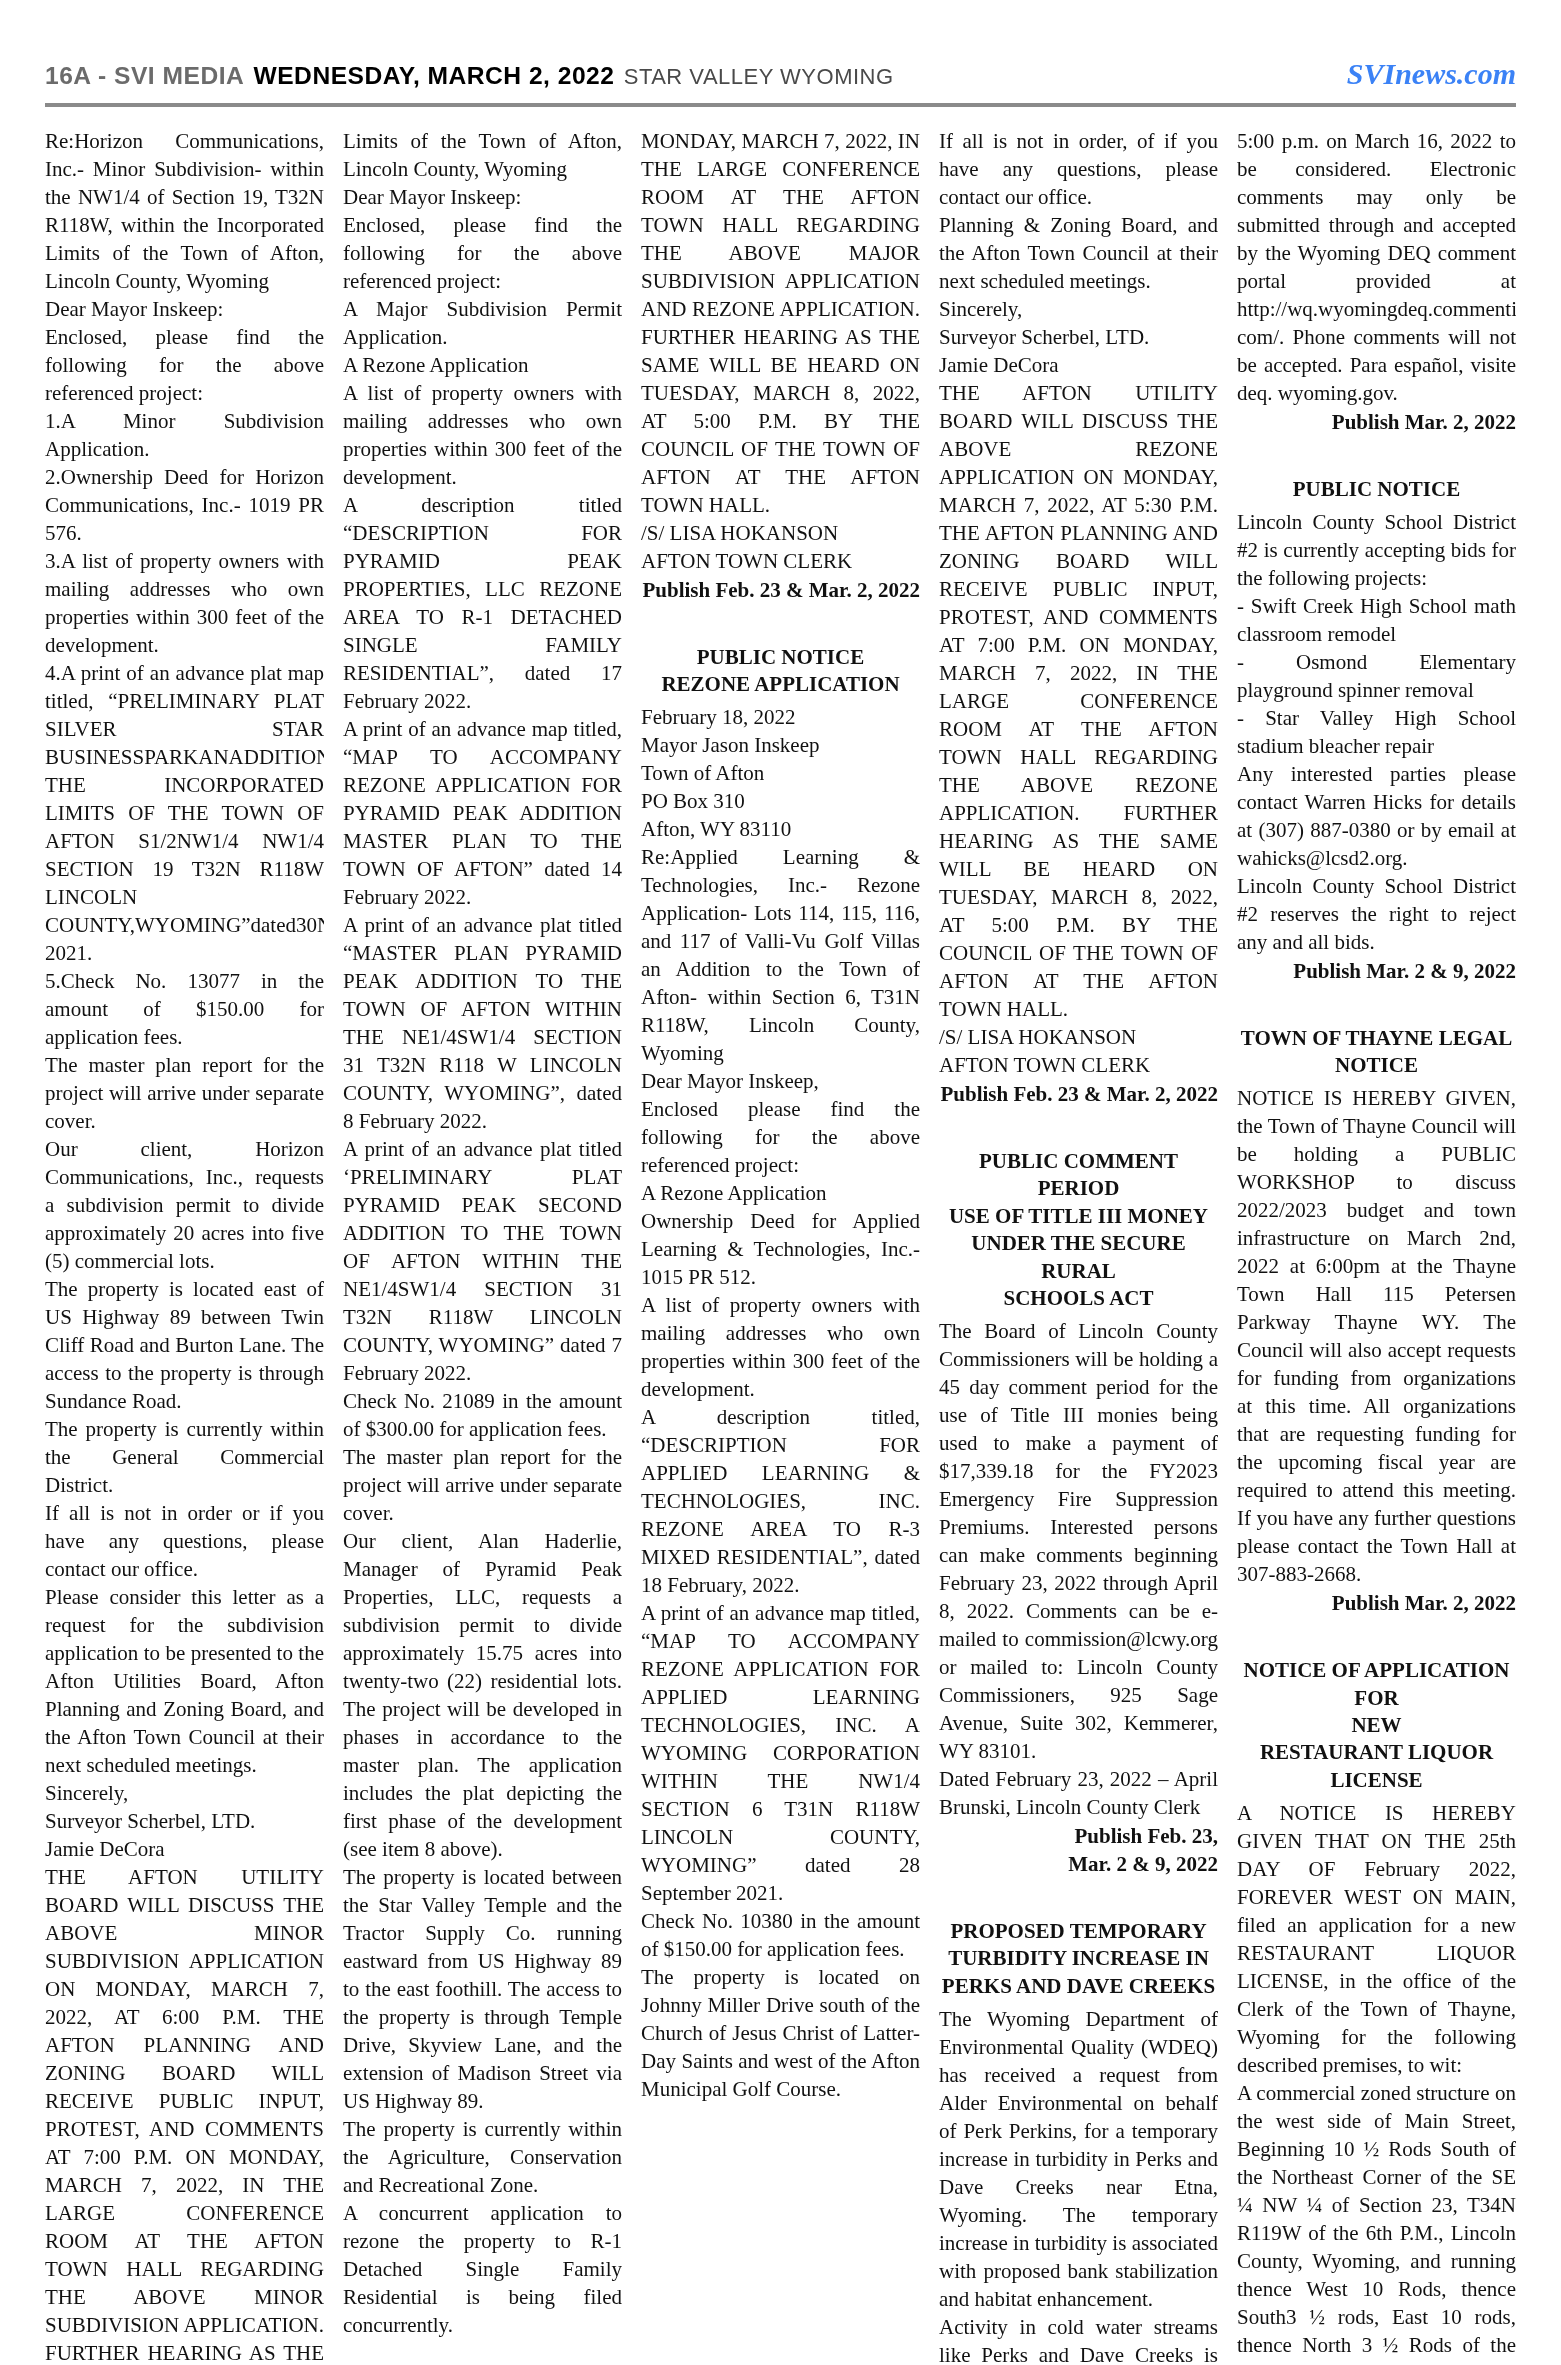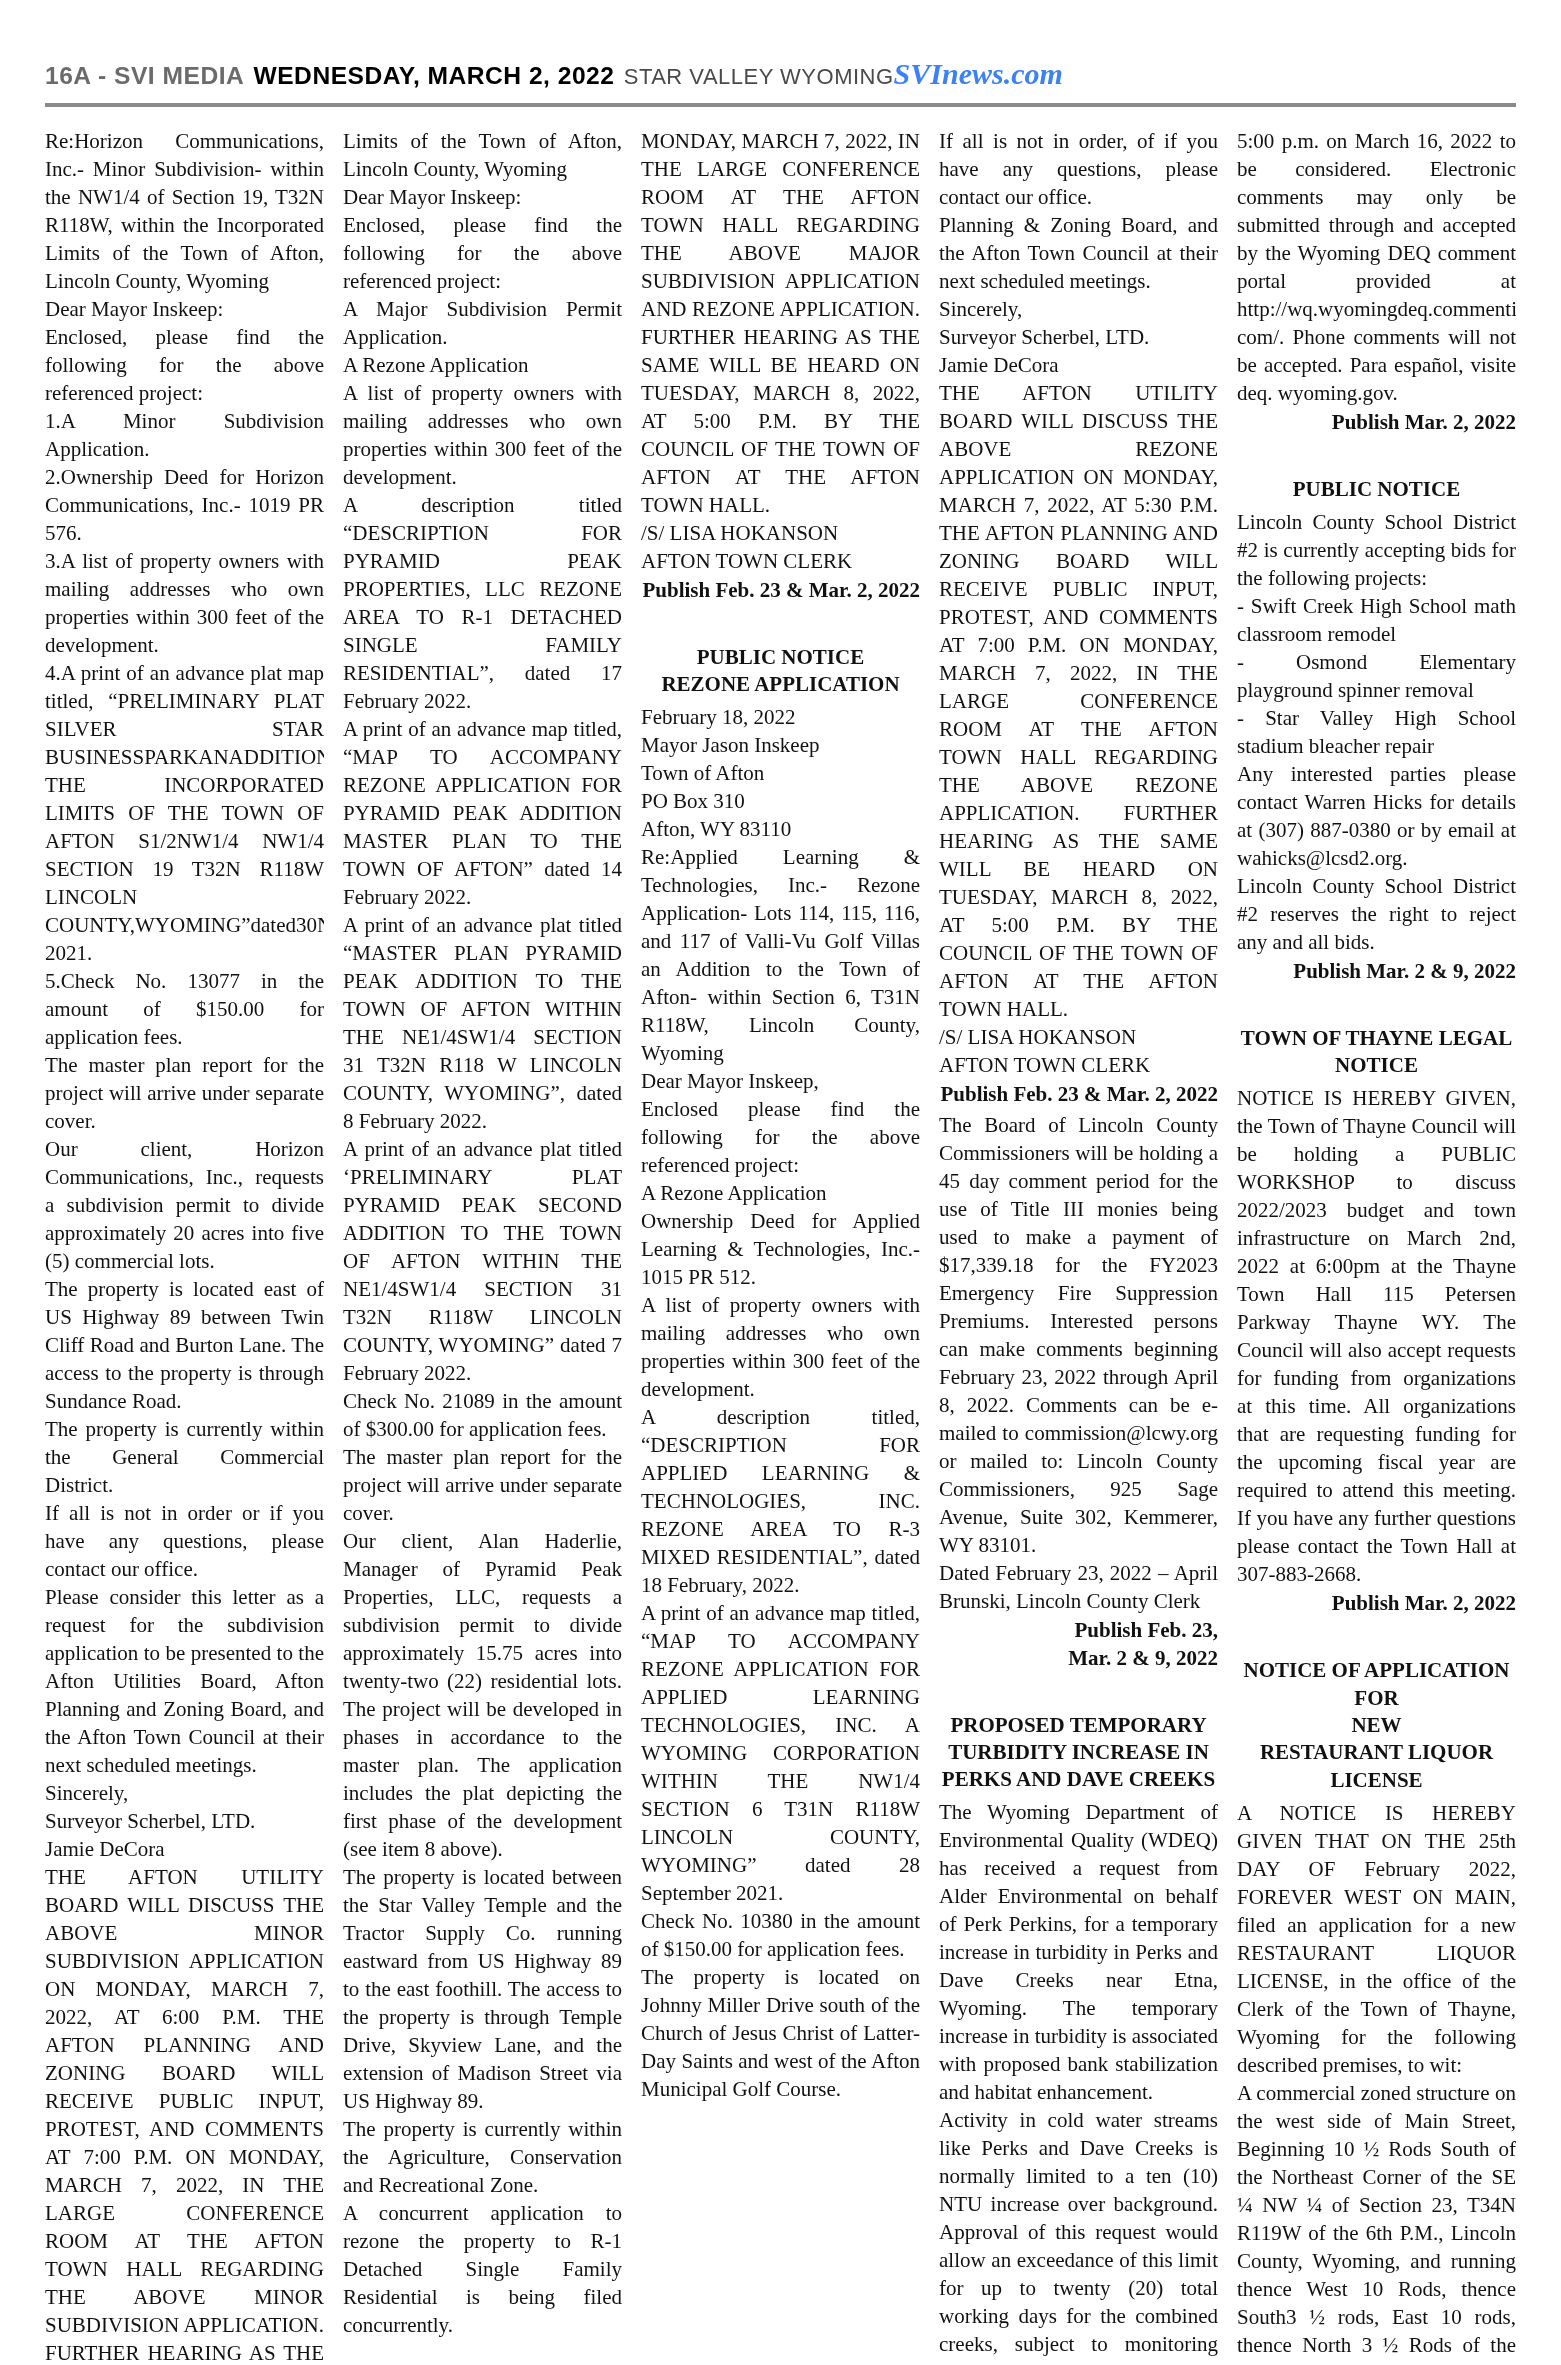--- a/index.html
+++ b/index.html
@@ -2,22 +2,23 @@
 <html style="font-size:7.6px"><head>
 <meta charset="utf-8">
 <style>
   html,body{margin:0;padding:0;background:#e8e8e8;}
   .page{
     position:relative;width:1561px;height:2413px;background:#ffffff;
     font-family:"Liberation Serif", serif;color:#111;overflow:hidden;
   }
   .header{
     position:absolute;top:57px;left:45px;right:45px;
-    display:flex;justify-content:flex-start;align-items:baseline;
+    display:flex;justify-content:space-between;align-items:baseline;
     font-family:"Liberation Sans", sans-serif;
+    gap:48px;
   }
   .header .left{white-space:nowrap;letter-spacing:0.5px;}
   .page-label{font-weight:bold;font-size:24.6px;color:#6b6b6b;}
   .date-label{font-weight:bold;font-size:24.6px;color:#000;margin-left:6.6px;}
   .loc-label{font-size:22px;color:#4a4a4a;margin-left:6.6px;}
   .site-label{
     font-family:"Liberation Serif", serif;font-weight:bold;font-style:italic;
     font-size:30px;color:#3b82f6;
   }
   .rule{
@@ -117,20 +118,24 @@
     <div class="col">
         <div class="seg paragraph">If all is not in order, of if you have any questions, please contact our office.</div>
         <div class="seg paragraph">Planning &amp; Zoning Board, and the Afton Town Council at their next scheduled meetings.</div>
         <div class="seg paragraph">Sincerely,</div>
         <div class="seg paragraph">Surveyor Scherbel, LTD.</div>
         <div class="seg paragraph">Jamie DeCora</div>
         <div class="seg paragraph">THE AFTON UTILITY BOARD WILL DISCUSS THE ABOVE REZONE APPLICATION ON MONDAY, MARCH 7, 2022, AT 5:30 P.M. THE AFTON PLANNING AND ZONING BOARD WILL RECEIVE PUBLIC INPUT, PROTEST, AND COMMENTS AT 7:00 P.M. ON MONDAY, MARCH 7, 2022, IN THE LARGE CONFERENCE ROOM AT THE AFTON TOWN HALL REGARDING THE ABOVE REZONE APPLICATION. FURTHER HEARING AS THE SAME WILL BE HEARD ON TUESDAY, MARCH 8, 2022, AT 5:00 P.M. BY THE COUNCIL OF THE TOWN OF AFTON AT THE AFTON TOWN HALL.</div>
         <div class="seg paragraph">/S/ LISA HOKANSON</div>
         <div class="seg paragraph">AFTON TOWN CLERK</div>
         <div class="seg publish">Publish Feb. 23 &amp; Mar. 2, 2022</div>
+        <div class="seg heading">PUBLIC COMMENT PERIOD
+USE OF TITLE III MONEY
+UNDER THE SECURE RURAL
+SCHOOLS ACT</div>
         <div class="seg paragraph">The Board of Lincoln County Commissioners will be holding a 45 day comment period for the use of Title III monies being used to make a payment of $17,339.18 for the FY2023 Emergency Fire Suppression Premiums. Interested persons can make comments beginning February 23, 2022 through April 8, 2022.  Comments can be e-mailed to commission@lcwy.org or mailed to:  Lincoln County Commissioners, 925 Sage Avenue, Suite 302, Kemmerer, WY 83101.</div>
         <div class="seg paragraph">Dated February 23, 2022 – April Brunski, Lincoln County Clerk</div>
         <div class="seg publish">Publish Feb. 23,
 Mar. 2 &amp; 9, 2022</div>
         <div class="seg heading">PROPOSED TEMPORARY
 TURBIDITY INCREASE IN
 PERKS AND DAVE CREEKS</div>
         <div class="seg paragraph">The Wyoming Department of Environmental Quality (WDEQ) has received a request from Alder Environmental on behalf of Perk Perkins, for a temporary increase in turbidity in Perks and Dave Creeks near Etna, Wyoming. The temporary increase in turbidity is associated with proposed bank stabilization and habitat enhancement.</div>
         <div class="seg paragraph">Activity in cold water streams like Perks and Dave Creeks is normally limited to a ten (10) NTU increase over background. Approval of this request would allow an exceedance of this limit for up to twenty (20) total working days for the combined creeks, subject to monitoring and reporting. This activity will follow the procedures in Chapter 1, Section 23(c)(ii), of the WDEQ Water Quality Rules, which allow for temporary elevated levels of turbidity in certain circumstances. The applicant has secured a U.S. Army Corps of Engineer 404 permit for the project.</div>
       </div>

